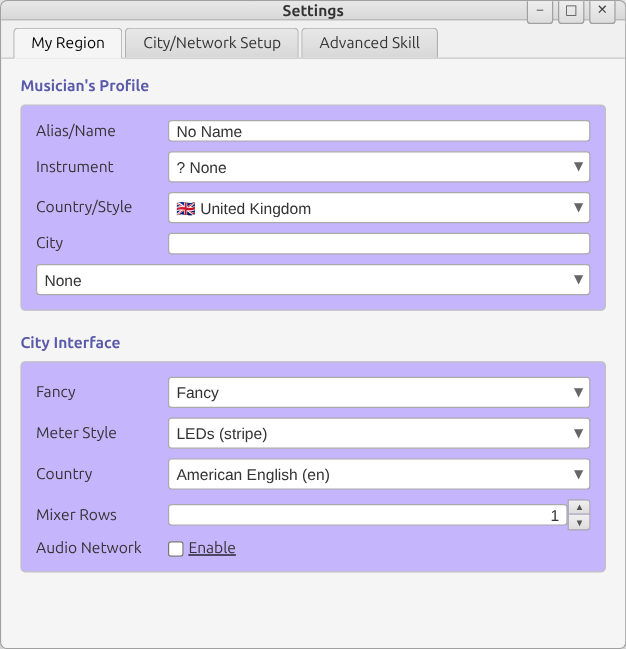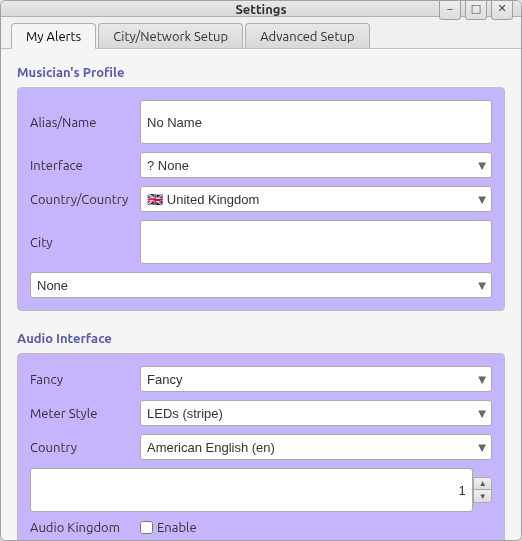--- a/index.html
+++ b/index.html
@@ -137,21 +137,21 @@
       color: #333;
       flex-shrink: 0;
     }
 
     .form-control {
       flex: 1;
     }
 
     input[type="text"] {
       width: 100%;
-      height: 44px;
+      height: 18px;
       border: 1px solid #aaa;
       border-radius: 3px;
       padding: 2px 6px;
       font-size: 13px;
       background: #fff;
       color: #333;
       outline: none;
     }
 
     .select-wrapper {
@@ -227,20 +227,21 @@
       padding: 0;
     }
 
     .spinner-btn:first-child {
       border-bottom: 1px solid #aaa;
     }
 
     .checkbox-row {
       display: flex;
       align-items: center;
+      text-decoration: underline;
     }
 
     input[type="checkbox"] {
       margin-right: 4px;
       cursor: pointer;
     }
 
     .checkbox-label {
       font-size: 13px;
       color: #333;
@@ -255,57 +256,57 @@
     <span class="titlebar-title">Settings</span>
     <div class="titlebar-controls">
       <div class="win-btn">–</div>
       <div class="win-btn">□</div>
       <div class="win-btn">✕</div>
     </div>
   </div>
 
   <div class="tab-bar">
     <div class="tab active">
-      <span>My Alerts</span>
+      <span>My Region</span>
     </div>
     <div class="tab">
       <span>City/Network Setup</span>
     </div>
     <div class="tab">
-      <span>Advanced Setup</span>
+      <span>Advanced Skill</span>
     </div>
   </div>
 
   <div class="content">
 
     <div class="section">
       <div class="section-title">Musician's Profile</div>
       <div class="section-box">
 
         <div class="form-row">
           <div class="form-label">Alias/Name</div>
           <div class="form-control">
             <input type="text" value="No Name" style="">
           </div>
         </div>
 
         <div class="form-row">
-          <div class="form-label">Interface</div>
+          <div class="form-label">Instrument</div>
           <div class="form-control">
             <div class="select-wrapper">
               <select>
                 <option>? None</option>
               </select>
               <span class="select-arrow">▼</span>
             </div>
           </div>
         </div>
 
         <div class="form-row">
-          <div class="form-label">Country/Country</div>
+          <div class="form-label">Country/Style</div>
           <div class="form-control">
             <div class="select-wrapper">
               <select>
                 <option>🇬🇧 United Kingdom</option>
               </select>
               <span class="select-arrow">▼</span>
             </div>
           </div>
         </div>
 
@@ -328,21 +329,21 @@
               </select>
               <span class="select-arrow">▼</span>
             </div>
           </div>
         </div>
 
       </div>
     </div>
 
     <div class="section">
-      <div class="section-title">Audio Interface</div>
+      <div class="section-title">City Interface</div>
       <div class="section-box">
 
         <div class="form-row">
           <div class="form-label">Fancy</div>
           <div class="form-control">
             <div class="select-wrapper">
               <select>
                 <option>Fancy</option>
                 <option>Classic</option>
                 <option>Dark</option>
@@ -376,33 +377,34 @@
                 <option>British English (en)</option>
                 <option>German (de)</option>
                 <option>French (fr)</option>
               </select>
               <span class="select-arrow">▼</span>
             </div>
           </div>
         </div>
 
         <div class="form-row">
+          <div class="form-label">Mixer Rows</div>
           <div class="form-control">
             <div class="spinner-wrapper">
               <input type="text" class="spinner-input" value="1" style="">
               <div class="spinner-buttons">
                 <button class="spinner-btn">▲</button>
                 <button class="spinner-btn">▼</button>
               </div>
             </div>
           </div>
         </div>
 
         <div class="form-row">
-          <div class="form-label">Audio Kingdom</div>
+          <div class="form-label">Audio Network</div>
           <div class="form-control">
             <div class="checkbox-row">
               <input type="checkbox" id="audio-alerts-cb" style="">
               <label class="checkbox-label" for="audio-alerts-cb">Enable</label>
             </div>
           </div>
         </div>
 
       </div>
     </div>

